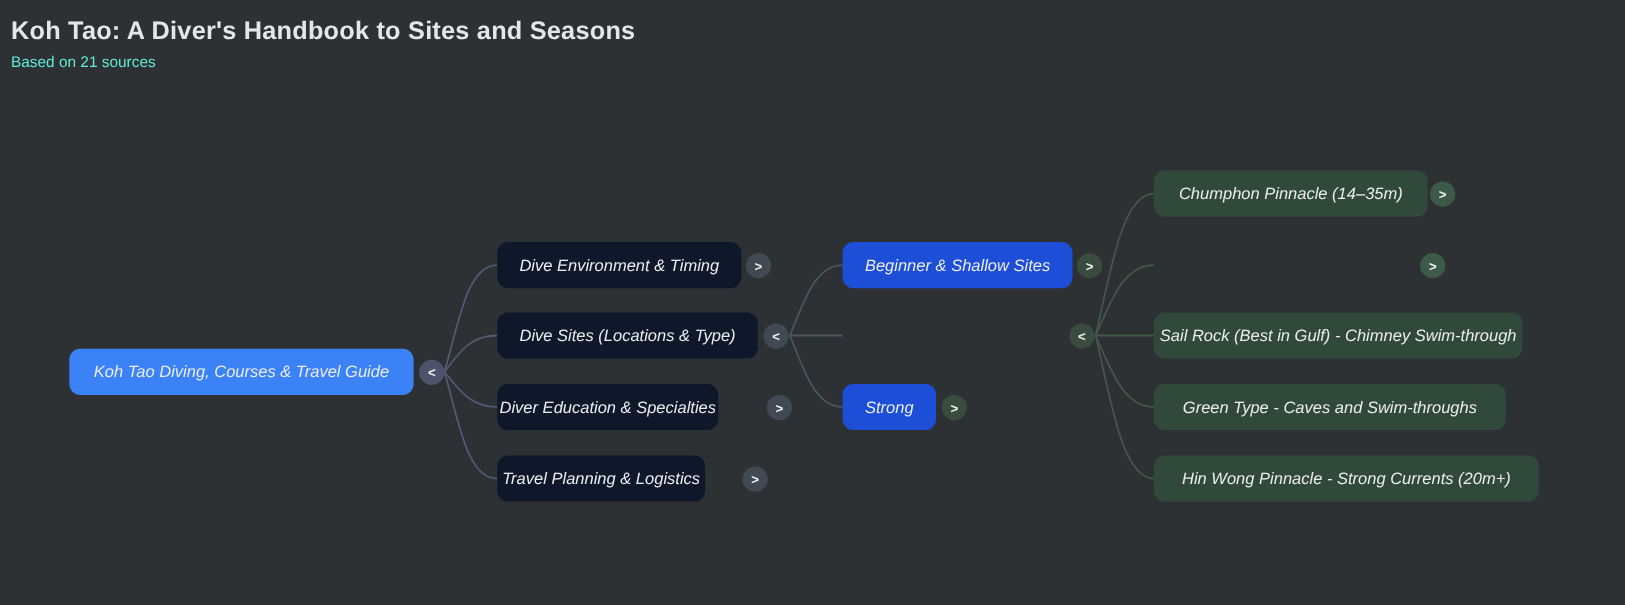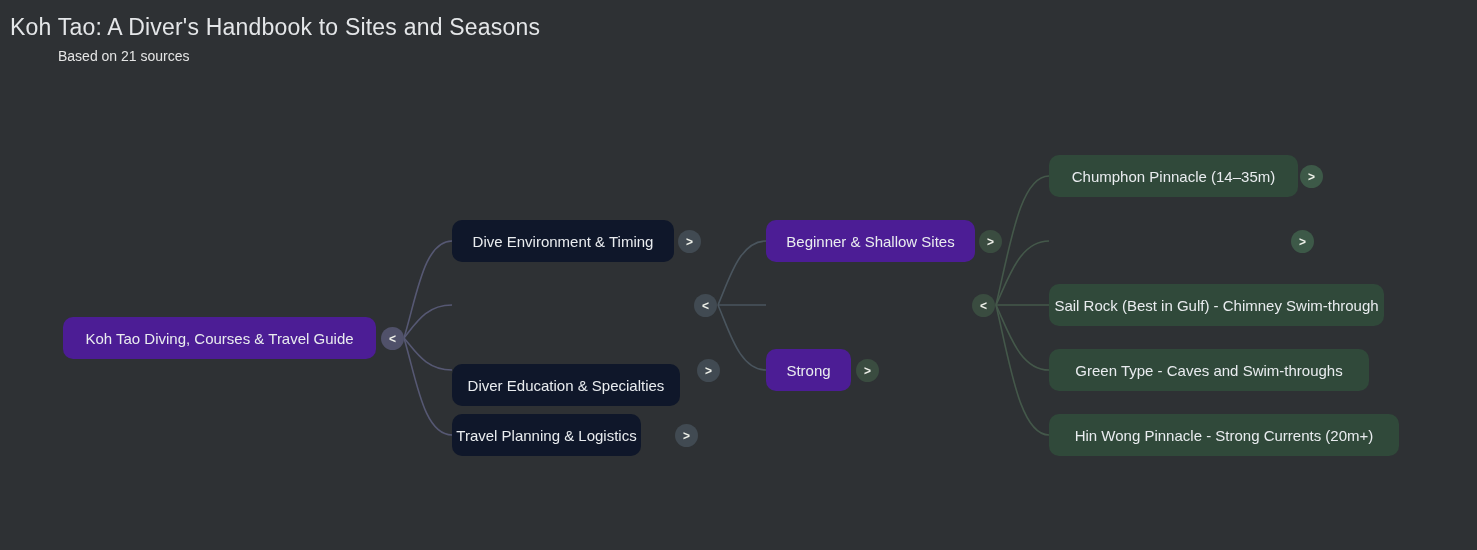--- a/index.html
+++ b/index.html
@@ -5,37 +5,37 @@
   html,body{margin:0;padding:0;background:#2e3134;}
   #app{
     position:relative;
     width:1477px;height:550px;
     background:#2e3134;
     font-family:"Liberation Sans", sans-serif;
     overflow:hidden;
   }
   .header{position:absolute;left:10px;top:14px;}
   .header h1{
-    margin:0;font-size:23px;font-weight:400;color:#e4e6e8;letter-spacing:.2px;
+    margin:0;font-size:23px;font-weight:700;color:#e4e6e8;letter-spacing:.2px;
   }
-  .header .subtitle{margin-top:7px;font-size:14px;color:#e5e5e5;margin-left:48px;}
+  .header .subtitle{margin-top:7px;font-size:14px;color:#5eead4;}
   svg.edges{position:absolute;left:0;top:0;pointer-events:none;}
   .edge{fill:none;stroke-width:1.6px;}
   .edge.lv1{stroke:#565873;}
   .edge.lv2{stroke:#4a555e;}
   .edge.lv3{stroke:#44584a;}
   .node{
     position:absolute;height:42px;box-sizing:border-box;
     display:flex;align-items:center;justify-content:center;
     border-radius:10px;padding:0 10px;white-space:nowrap;
-    font-size:15px;color:#e9ecef;cursor:pointer;
+    font-size:15px;color:#e9ecef;cursor:pointer;font-style:italic;
   }
-  .node.lvl1{background:#4c1d95;}
+  .node.lvl1{background:#3b82f6;}
   .node.lvl2{background:#0f172a;}
-  .node.lvl3{background:#4c1d95;}
+  .node.lvl3{background:#1d4ed8;}
   .node.lvl4{background:#30493a;}
   .toggle{
     position:absolute;width:23px;height:23px;border-radius:50%;
     border:none;display:flex;align-items:center;justify-content:center;
     font-family:"Liberation Sans", sans-serif;
     font-size:12px;font-weight:700;color:#eef0e9;cursor:pointer;padding:0;line-height:1;
   }
   .toggle.lvl1{background:#50516a;}
   .toggle.lvl2{background:#414a52;}
   .toggle.lvl3{background:#3a4c40;}
@@ -72,23 +72,26 @@
   <div class="node lvl1" style="left:63px;top:317px;width:313px">
     <span>Koh Tao Diving, Courses &amp; Travel Guide</span>
   </div>
   <button class="toggle lvl1" style="left:381px;top:327px">&lt;</button>
 
   <div class="node lvl2" style="left:452px;top:220px;width:222px">
     <span>Dive Environment &amp; Timing</span>
   </div>
   <button class="toggle lvl2" style="left:678px;top:230px">&gt;</button>
 
+  <div class="node lvl2" style="left:452px;top:284px;width:237px">
+    <span>Dive Sites (Locations &amp; Type)</span>
+  </div>
   <button class="toggle lvl2" style="left:694px;top:294px">&lt;</button>
 
-  <div class="node lvl2" style="left:452px;top:364px;width:228px">
+  <div class="node lvl2" style="left:452px;top:349px;width:201px">
     <span>Diver Education &amp; Specialties</span>
   </div>
   <button class="toggle lvl2" style="left:697px;top:359px">&gt;</button>
 
   <div class="node lvl2" style="left:452px;top:414px;width:189px">
     <span>Travel Planning &amp; Logistics</span>
   </div>
   <button class="toggle lvl2" style="left:675px;top:424px">&gt;</button>
 
   <div class="node lvl3" style="left:766px;top:220px;width:209px">

